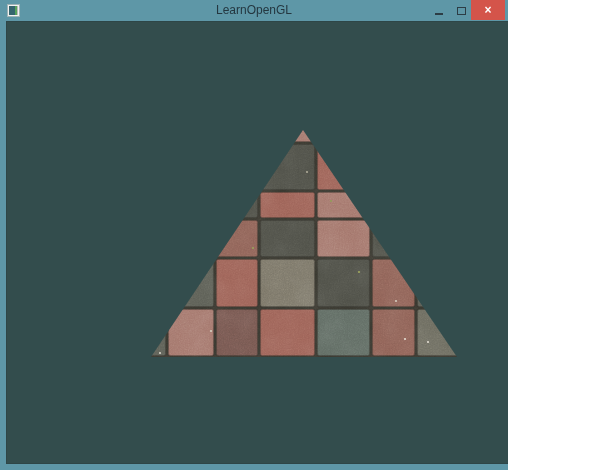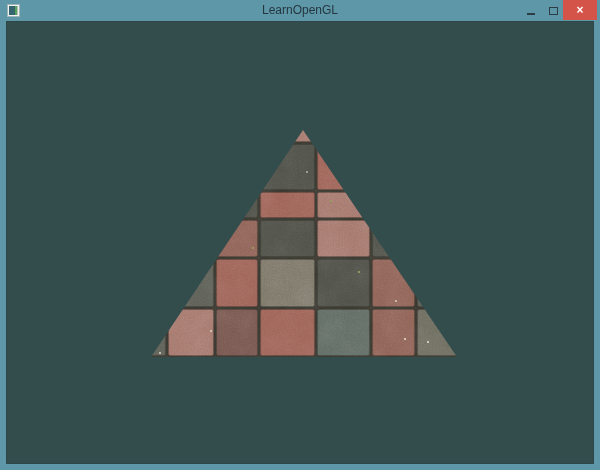--- a/index.html
+++ b/index.html
@@ -1,17 +1,17 @@
 <!DOCTYPE html>
 <html style="--titlebar: #5e97a7; --frame: #5e97a7; --content-bg: #334d4d; --title-text: #243740; --glyph: #2c3d45; --close-bg: #d4544a;"><head>
 <meta charset="utf-8">
 <style>
   html,body{margin:0;padding:0;background:#ffffff;}
   .window{
-    position:relative;width:600px;height:470px;overflow:hidden;
+    position:relative;width:508px;height:470px;overflow:hidden;
     font-family:"Liberation Sans",sans-serif;
     background:var(--frame,#5e97a7);
   }
   .titlebar{
     position:absolute;top:0;left:0;right:0;height:21px;
     background:var(--titlebar,#5e97a7);
   }
   .app-icon{
     position:absolute;left:7px;top:4px;width:13px;height:13px;
     background:#f2f2f2;border:1px solid #9fb4b6;box-sizing:border-box;

